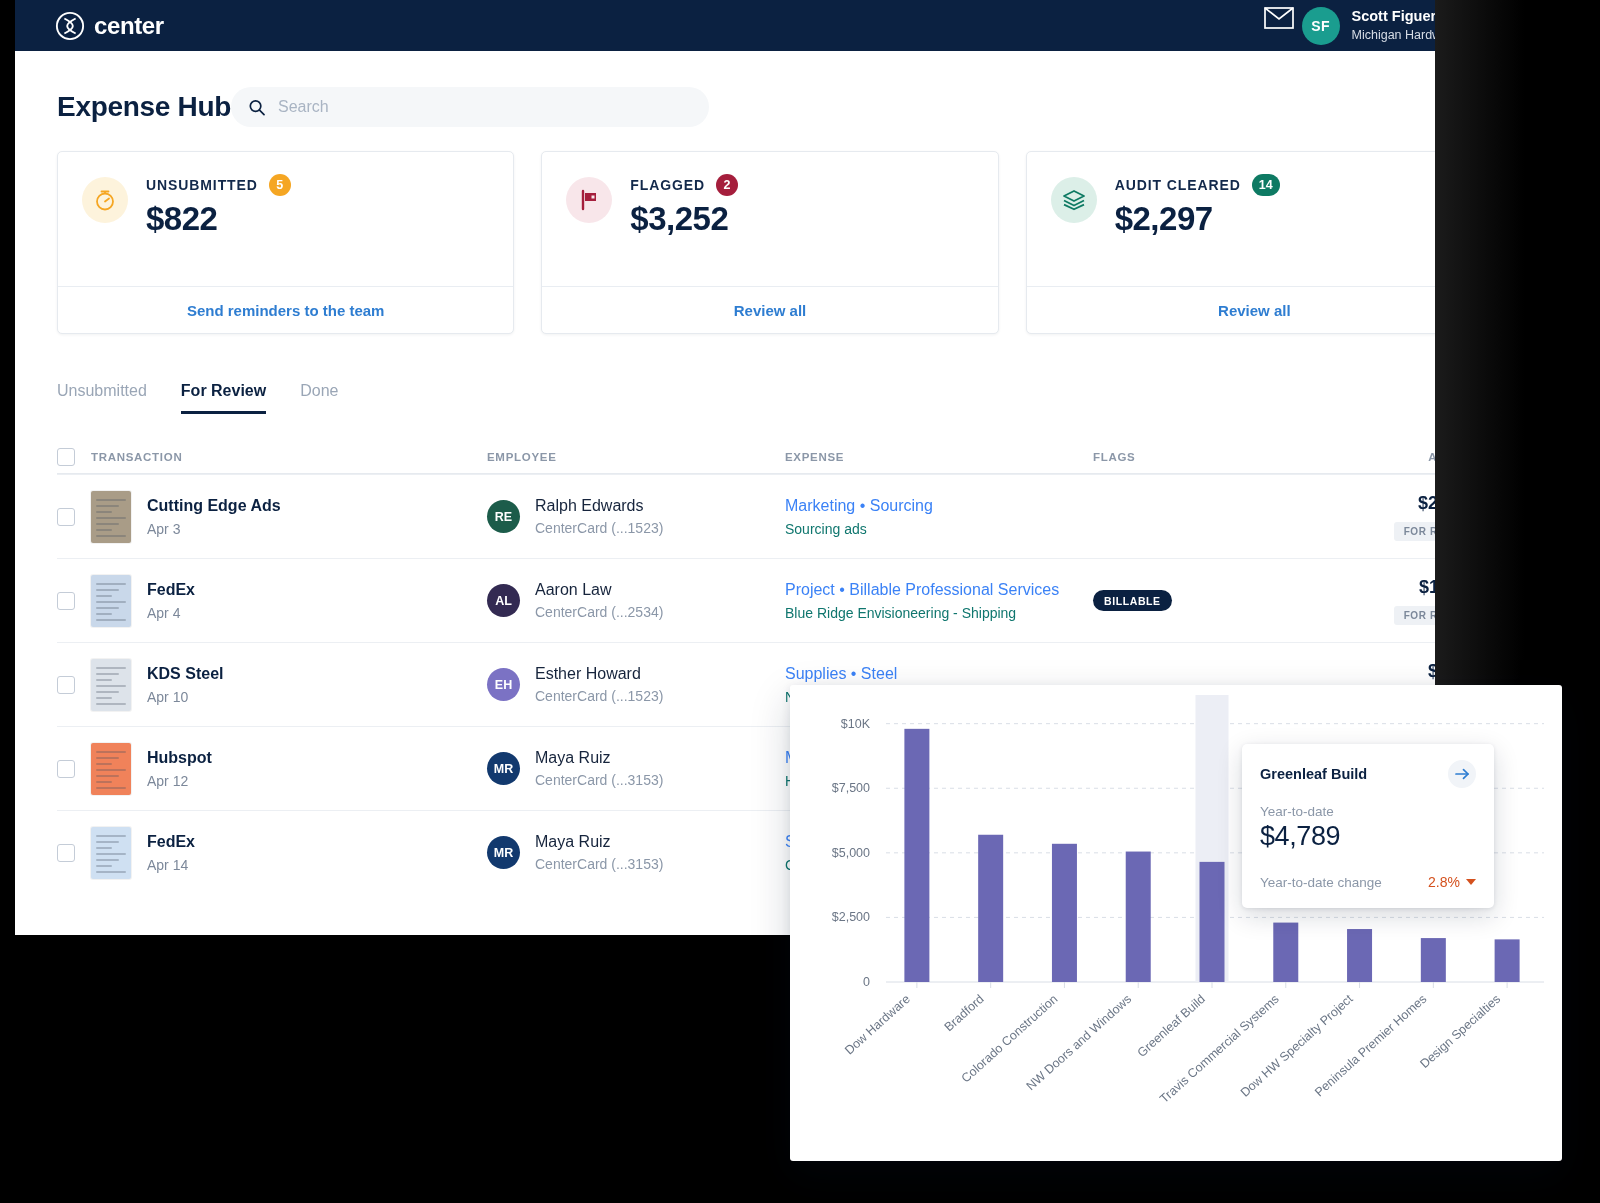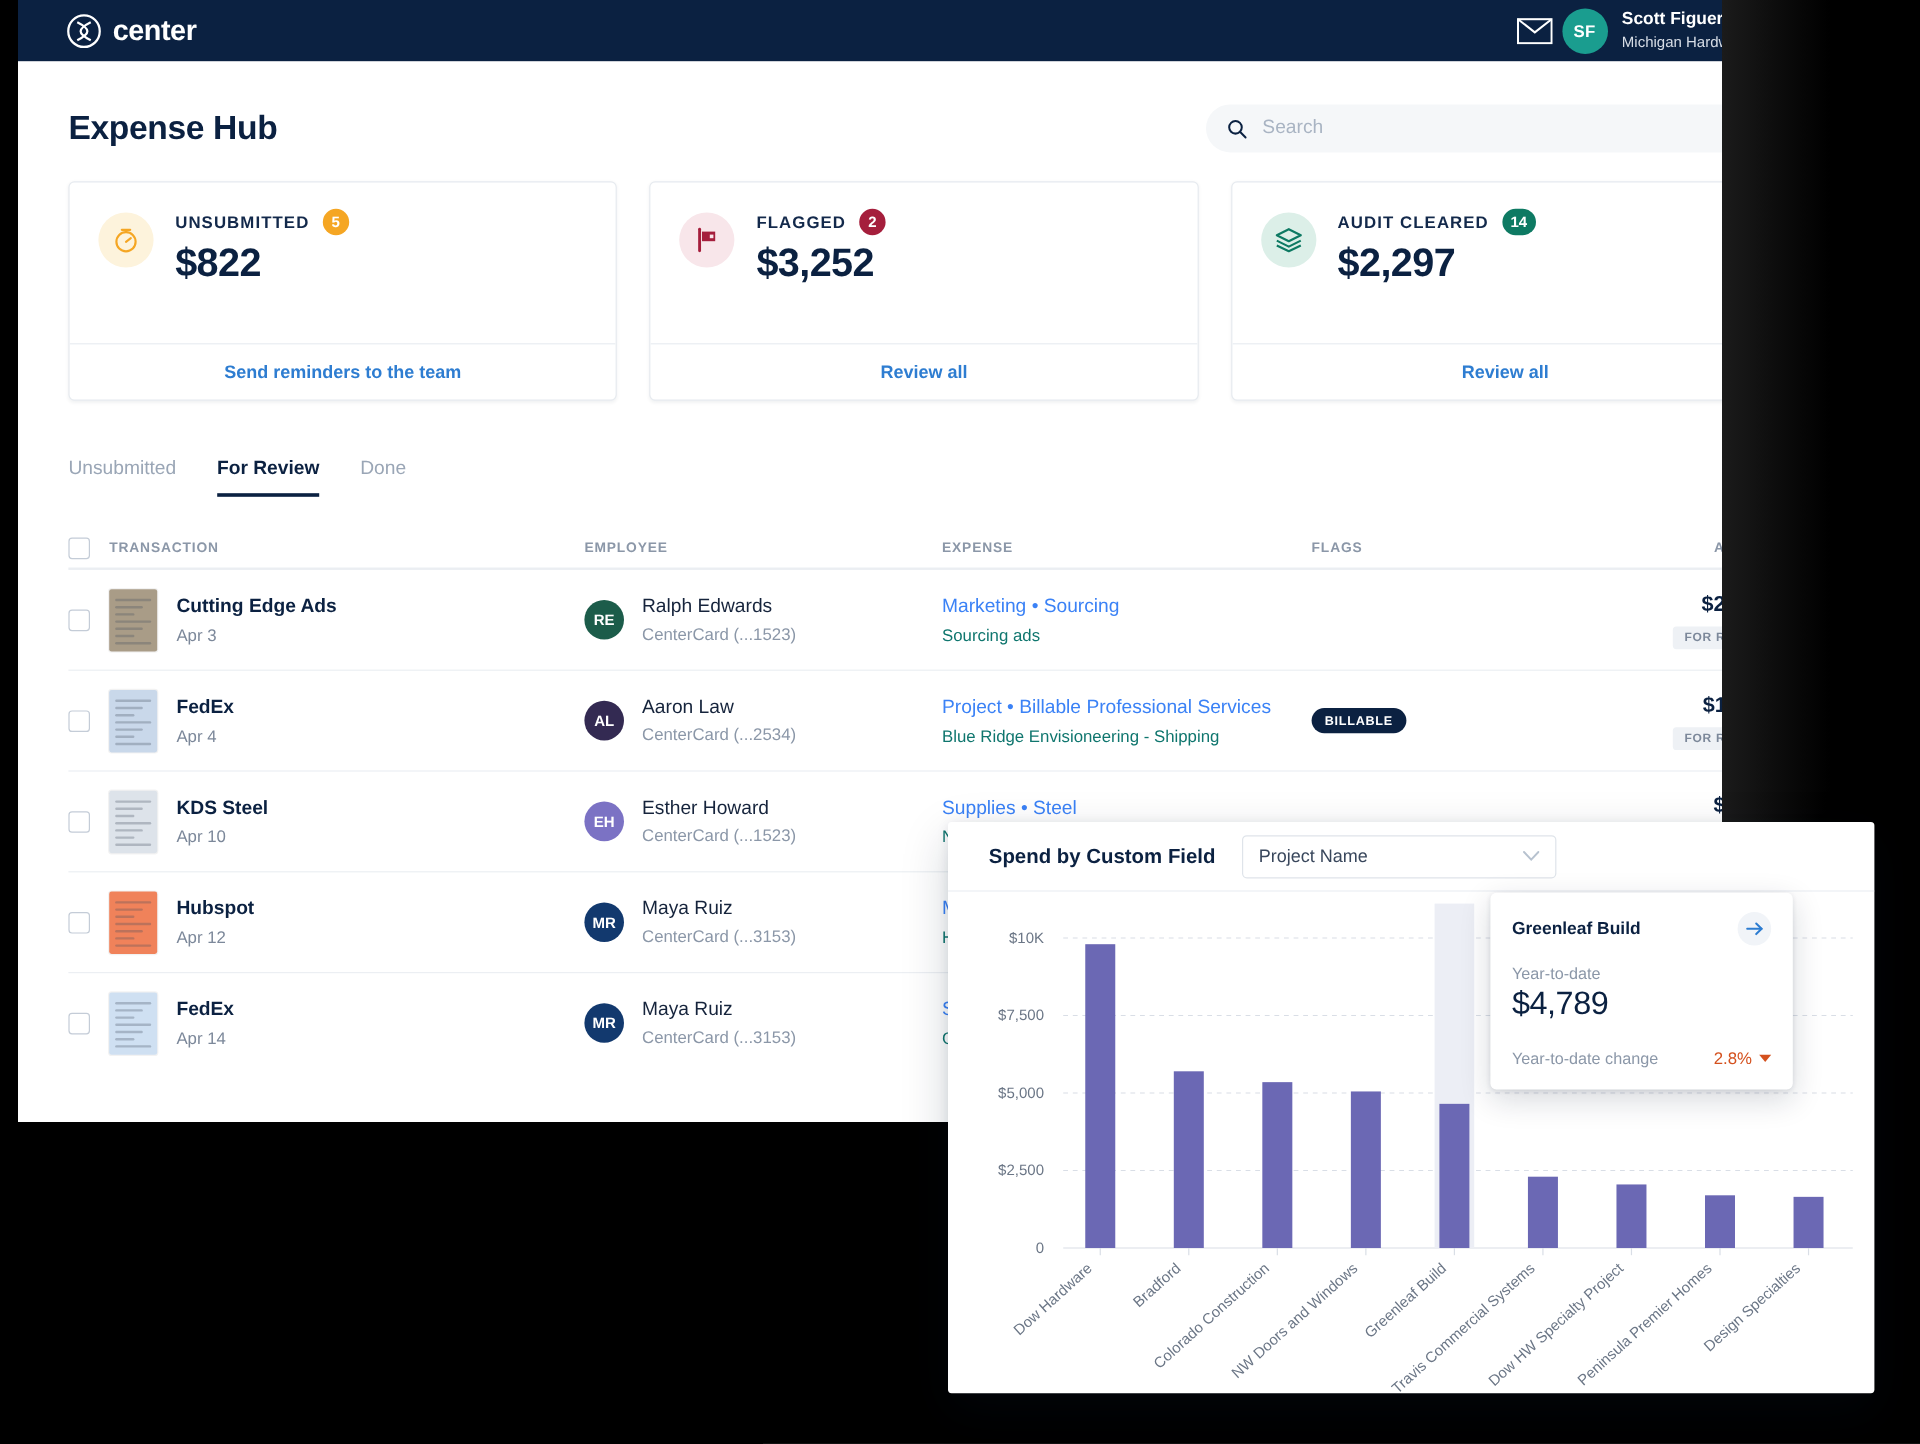--- a/index.html
+++ b/index.html
@@ -33,35 +33,35 @@
     align-items: center;
     justify-content: space-between;
     padding: 0 38px 0 40px;
     position: relative;
   }
   .brand { display: flex; align-items: center; gap: 9px; }
   .brand-mark { width: 30px; height: 30px; display:block; }
   .brand-word {
     color: #fff; font-size: 24px; font-weight: 700; letter-spacing: -0.4px;
   }
-  .nav-right { display: flex; align-items: center; gap: 8px; }
+  .nav-right { display: flex; gap: 8px; }
   .mail-icon { width: 30px; height: 22px; display:block; }
   .user-block { display: flex; align-items: center; gap: 12px; }
   .avatar-circle {
     width: 38px; height: 38px; border-radius: 50%;
     background: #1a9d8f; color: #fff;
     display: flex; align-items: center; justify-content: center;
     font-size: 14px; font-weight: 600; letter-spacing: .3px;
   }
   .user-name { color: #fff; font-size: 14.5px; font-weight: 700; line-height: 1.35; }
   .user-org { color: #d7dde6; font-size: 12.5px; line-height: 1.35; }
 
   
   .page-head {
-    display: flex; align-items: center; justify-content: space-between;
+    display: flex; align-items: center; justify-content: flex-start;
     padding: 36px 42px 0 42px;
   }
   .page-title {
     font-size: 28px; font-weight: 700; color: #0b2141; letter-spacing: -0.3px;
     margin: 0;
   }
   .search-wrap {
     width: 478px; height: 40px;
     background: #f5f7f9; border-radius: 22px;
     display: flex; align-items: center; gap: 11px;
@@ -591,29 +591,20 @@
         </div>
     </div>
 
     <div class="edge-r"></div>
   </div>
 
   <div class="noise-b"></div>
   <div class="edge-b"></div>
 
   <div class="chart-panel">
-    <div class="chart-head">
-      <span class="chart-title">Spend by Custom Field</span>
-      <div class="select-box">
-        <span class="select-val">Project Name</span>
-        <svg width="14" height="9" viewBox="0 0 14 9">
-          <path d="M1 1 L7 7.4 L13 1" fill="none" stroke="#b7c2cf" stroke-width="1.6" stroke-linecap="round"></path>
-        </svg>
-      </div>
-    </div>
     <div class="plot">
       <svg id="chart-svg" width="772" height="418" viewBox="0 0 772 418">
           <text x="80" y="301" text-anchor="end" class="tick-lbl">0</text>
           <line x1="96" y1="232.41666666666669" x2="754" y2="232.41666666666669" stroke="#d9dee6" stroke-width="1" stroke-dasharray="4 4"></line>
           <text x="80" y="236.41666666666669" text-anchor="end" class="tick-lbl">$2,500</text>
           <line x1="96" y1="167.83333333333334" x2="754" y2="167.83333333333334" stroke="#d9dee6" stroke-width="1" stroke-dasharray="4 4"></line>
           <text x="80" y="171.83333333333334" text-anchor="end" class="tick-lbl">$5,000</text>
           <line x1="96" y1="103.25" x2="754" y2="103.25" stroke="#d9dee6" stroke-width="1" stroke-dasharray="4 4"></line>
           <text x="80" y="107.25" text-anchor="end" class="tick-lbl">$7,500</text>
           <line x1="96" y1="38.666666666666686" x2="754" y2="38.666666666666686" stroke="#d9dee6" stroke-width="1" stroke-dasharray="4 4"></line>

